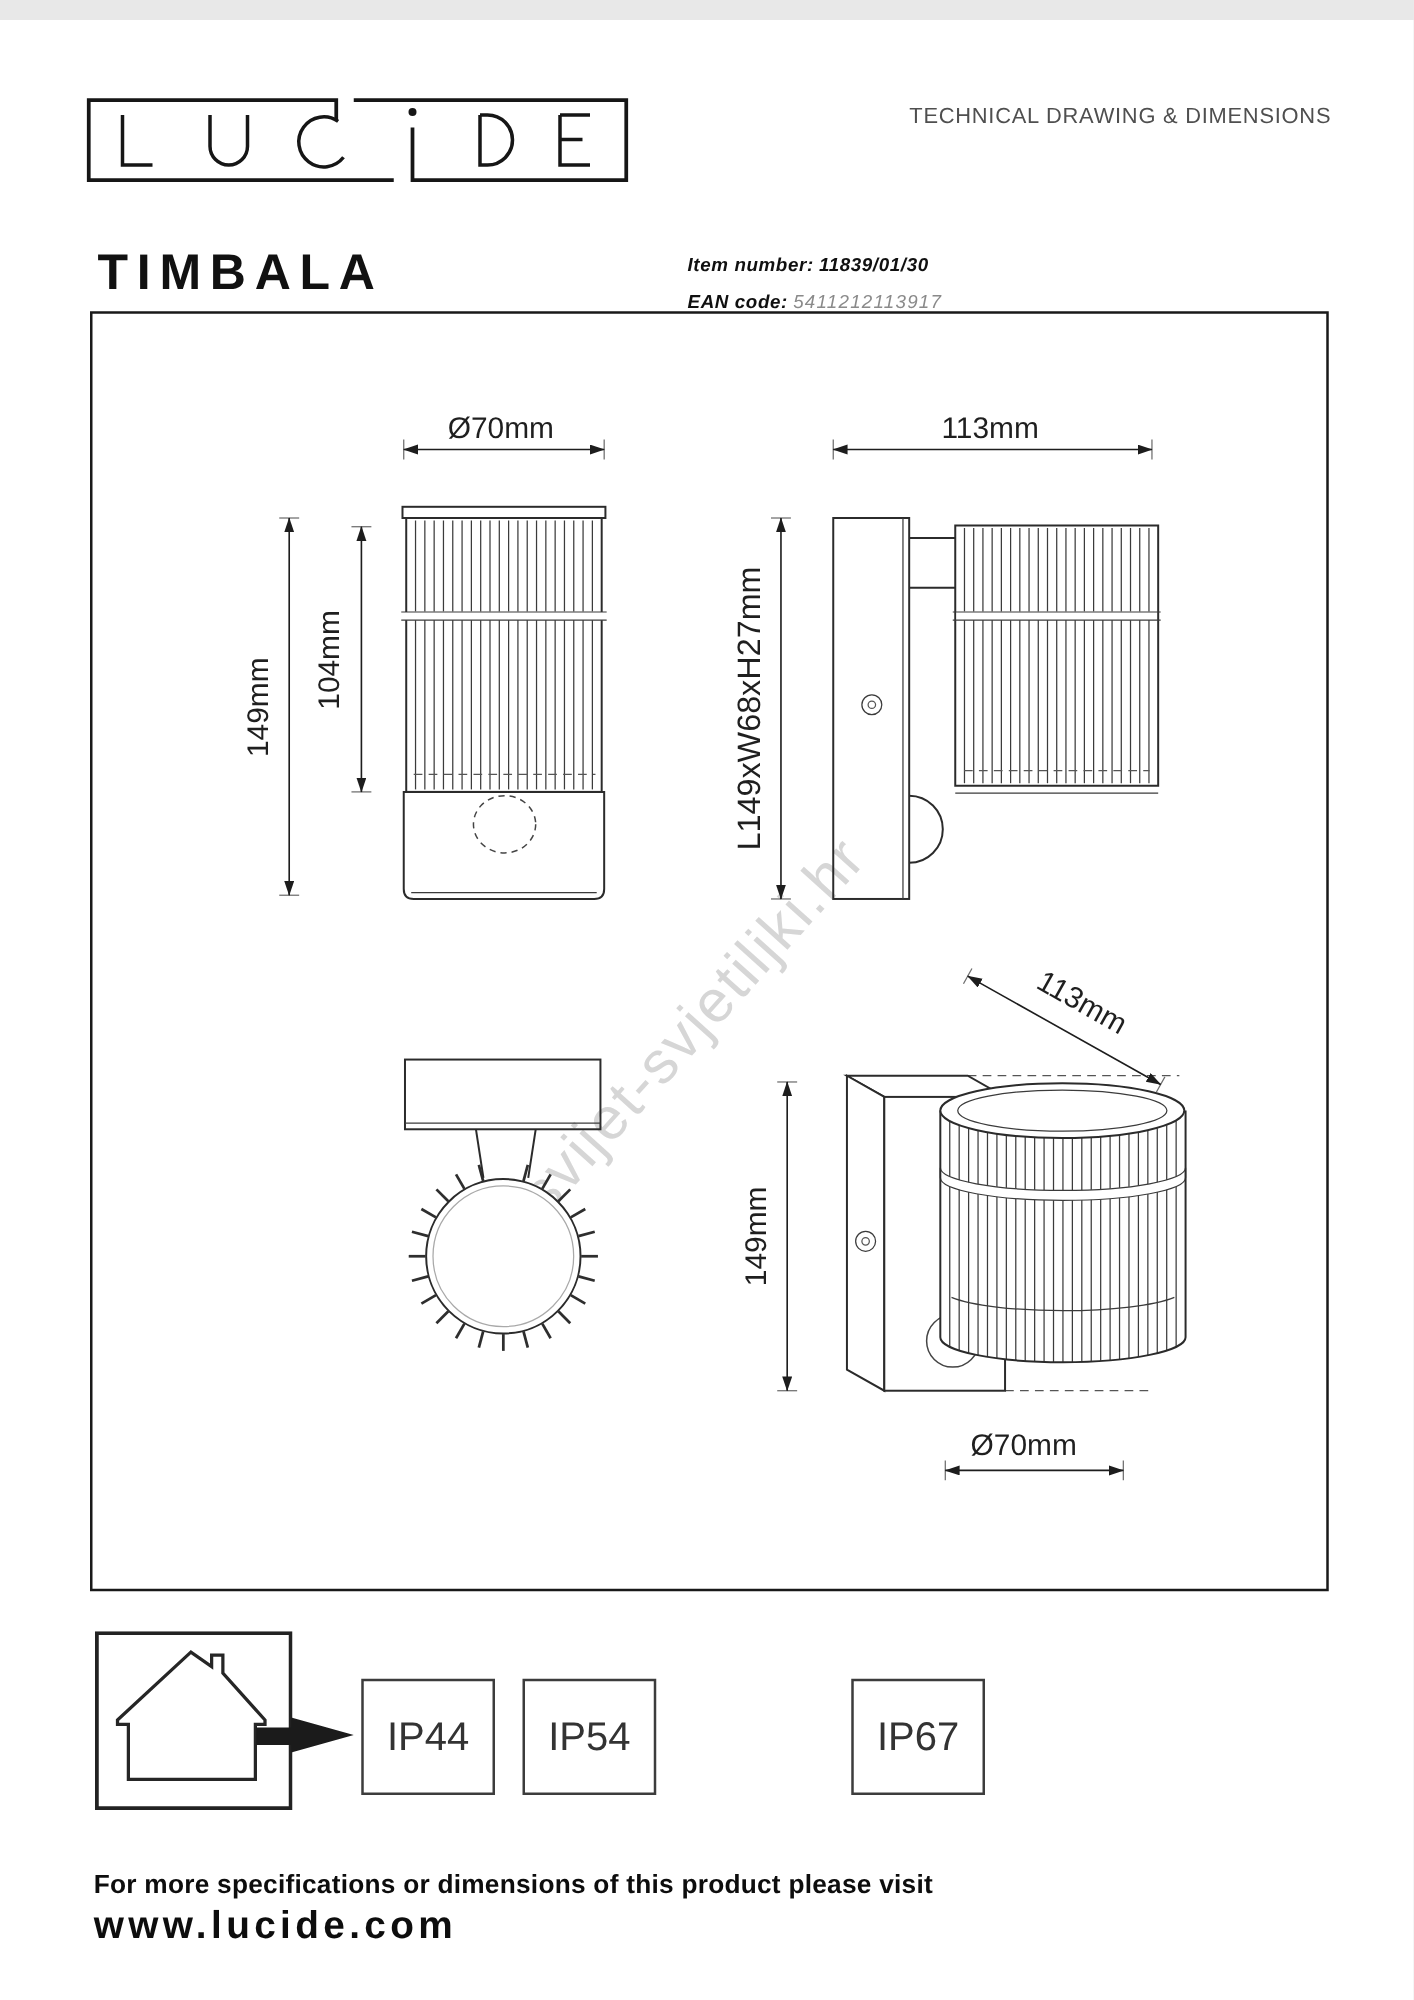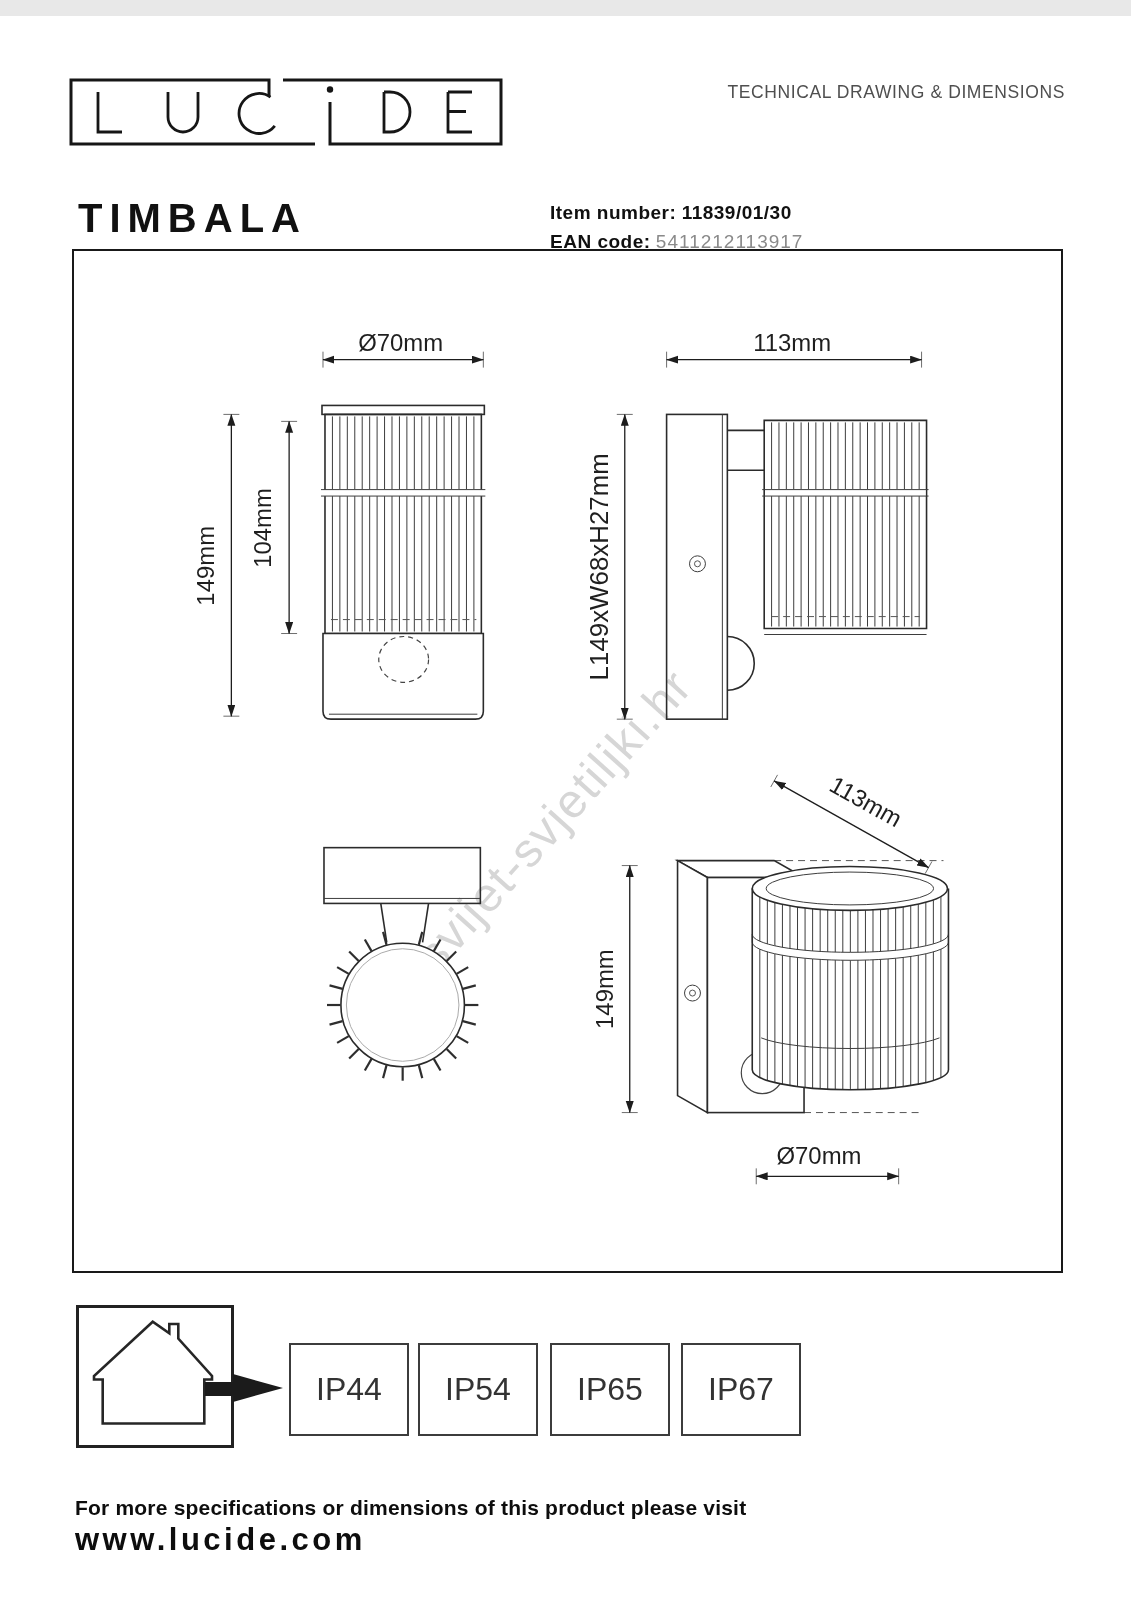--- a/index.html
+++ b/index.html
@@ -2,39 +2,39 @@
 <html><head>
 <meta charset="utf-8">
 <style>
   html,body{margin:0;padding:0;background:#e8e8e8;}
   .page{position:relative;width:1131px;height:1600px;background:#ffffff;margin:16px auto;
         font-family:"Liberation Sans",sans-serif;color:#1c1c1c;overflow:hidden;}
   .abs{position:absolute;}
   
   .doc-title{top:66px;right:66px;font-size:17.5px;letter-spacing:.6px;color:#4f4f4f;}
   .product-name{left:78px;top:180px;font-size:40px;font-weight:bold;letter-spacing:7px;color:#111;}
-  .item-block{left:550px;top:182px;font-size:19px;line-height:29px;}
+  .item-block{left:550px;top:182px;font-size:15px;line-height:29px;font-style:italic;}
   .item-block b{color:#101010;letter-spacing:.5px;}
   .ean-val{color:#8a8a8a;letter-spacing:1px;}
   
   .draw-box{left:72px;top:233px;width:991px;height:1024px;border:2px solid #191919;box-sizing:border-box;}
   .draw-box svg{display:block;}
   .dimtxt{font-family:"Liberation Sans",sans-serif;font-size:24px;fill:#1f1f1f;}
   .dimline{stroke:#1d1d1d;stroke-width:1.3;}
   .tick{stroke:#6d6d6d;stroke-width:1;}
   .outline{stroke:#2b2b2b;stroke-width:1.6;fill:none;}
   .outline-f{stroke:#2b2b2b;stroke-width:1.6;fill:#ffffff;}
   .thin{stroke:#3b3b3b;stroke-width:1;fill:none;}
   .hid{stroke:#555;stroke-width:1;stroke-dasharray:7 5;fill:none;}
   #ribs-front-a line,#ribs-front-b line,#ribs-side-a line,#ribs-side-b line,#ribs-persp line{stroke:#3b3b3b;stroke-width:1;}
   #gear-teeth line{stroke:#2e2e2e;stroke-width:2.2;}
   .watermark{font-size:48px;fill:#cccccc;opacity:.8;letter-spacing:2px;}
   
   .house-box{left:76px;top:1289px;width:158px;height:143px;}
-  .ip-box{top:1327px;width:120px;height:93px;border:2px solid #3c3c3c;box-sizing:border-box;
+  .ip-box{top:1327px;width:107px;height:93px;border:2px solid #3c3c3c;box-sizing:border-box;
           display:flex;align-items:center;justify-content:center;font-size:32px;color:#333;}
   .ip-note{left:843px;top:1312px;width:230px;font-size:17px;line-height:24px;color:#3f3f3f;}
   .footer-line{left:75px;top:1480px;font-size:21px;font-weight:bold;color:#0d0d0d;letter-spacing:.2px;}
   .footer-site{left:75px;top:1506px;font-size:31px;font-weight:bold;color:#0d0d0d;letter-spacing:3.5px;}
 </style>
 </head>
 <body>
 
 <div class="page">
 
@@ -319,23 +319,20 @@
   <svg class="abs" style="left:203px;top:1350px" width="85" height="42">
     <polygon points="2,16 30,16 30,8 80,22 30,36 30,30 2,30" fill="#1b1b1b"></polygon>
   </svg>
 
   <div class="abs ip-box" style="left:289px">
       <span>IP44</span>
     </div>
   <div class="abs ip-box" style="left:418px">
       <span>IP54</span>
     </div>
-  <div class="abs ip-box" style="left:550px">
-      <span>IP65</span>
-    </div>
   <div class="abs ip-box" style="left:681px">
       <span>IP67</span>
     </div>
 
 
   <div class="abs footer-line">For more specifications or dimensions of this product please visit</div>
   <div class="abs footer-site">www.lucide.com</div>
 </div>
 
 </body></html>

